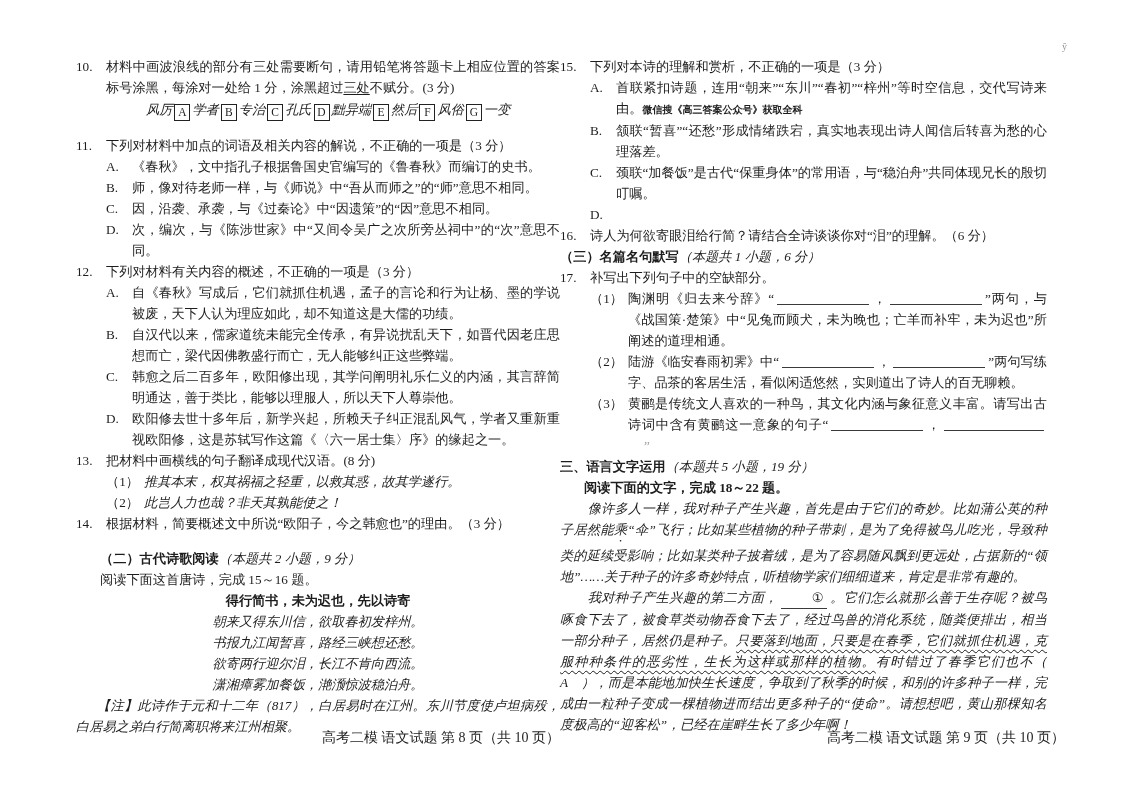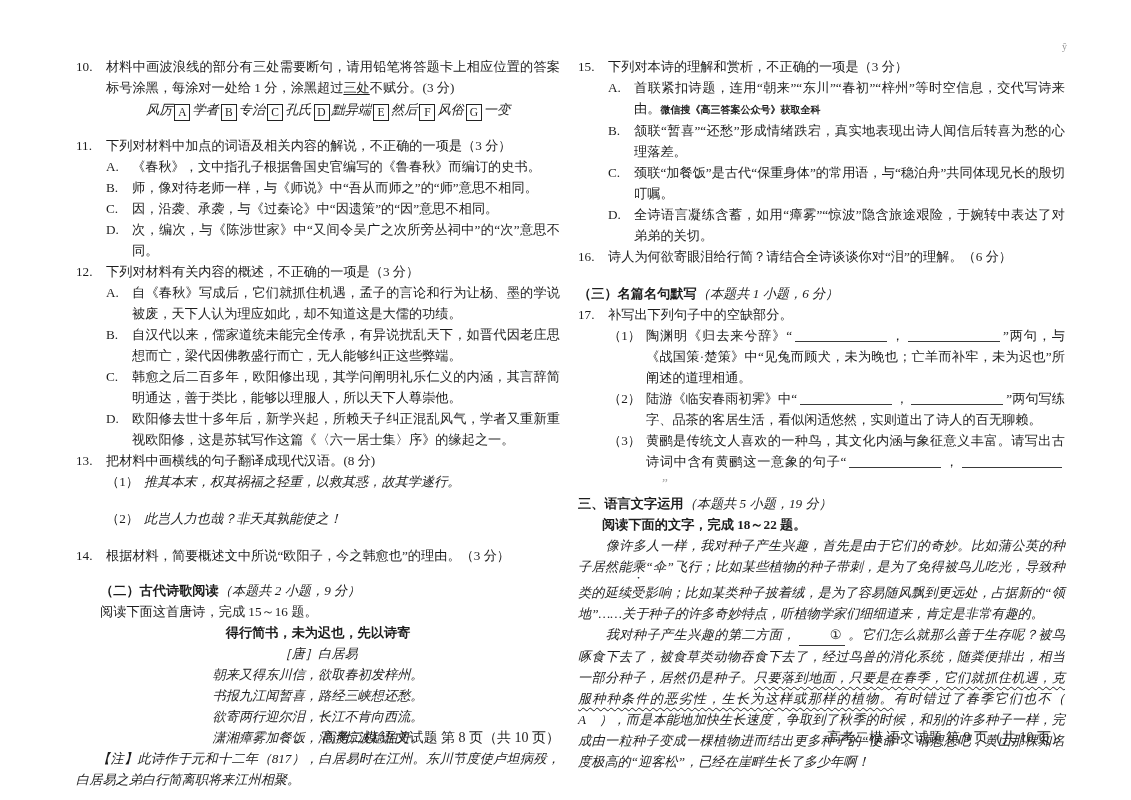--- a/index.html
+++ b/index.html
@@ -4,21 +4,21 @@
 <style>
   html,body{margin:0;padding:0;}
   body{
     width:1131px;height:800px;position:relative;background:#ffffff;
     font-family:"Liberation Serif","DejaVu Serif",serif;
     color:#1d1d1d;font-size:13.2px;line-height:21px;
     -webkit-font-smoothing:antialiased;
   }
   .col{position:absolute;top:56px;}
   .col-left{left:76px;width:484px;}
-  .col-right{left:578px;width:487px;}
+  .col-right{left:560px;width:487px;}
   .q{display:flex;}
   .qnum{width:30px;flex:none;}
   .qbody{flex:1;text-align:justify;}
   .opt{display:flex;padding-left:30px;}
   .optlabel{width:26px;flex:none;}
   .optbody{flex:1;text-align:justify;}
   .sub{display:flex;padding-left:30px;}
   .sublabel{width:38px;flex:none;}
   .subbody{flex:1;text-align:justify;}
   .kai{font-style:italic;}
@@ -29,21 +29,21 @@
   .lbox{display:inline-block;width:14px;height:15px;line-height:15px;border:1.4px solid #222;
         text-align:center;font-size:11.5px;margin:0 2px;vertical-align:-2px;font-style:normal;}
   .u{text-decoration:underline;text-underline-offset:2px;}
   .blank{display:inline-block;width:92px;border-bottom:1.2px solid #3a3a3a;height:13px;vertical-align:-2px;margin:0 3px;}
   .blank-w{width:100px;}
   .blank-circ{display:inline-block;min-width:46px;border-bottom:1.2px solid #3a3a3a;text-align:center;margin:0 3px;font-style:normal;}
   .wavy{text-decoration-line:underline;text-decoration-style:wavy;text-decoration-thickness:1px;text-underline-offset:4px;}
   .ad{font-family:"Liberation Sans","DejaVu Sans",sans-serif;font-weight:bold;font-size:10px;}
   .emdot{text-emphasis:filled dot #222;-webkit-text-emphasis:filled dot #222;
          text-emphasis-position:under right;-webkit-text-emphasis-position:under;}
-  .faint{opacity:.45;margin-left:16px;} .gap14{margin-top:14px;} .gap16{margin-top:16px;}
+  .faint{opacity:.45;margin-left:16px;} .gap14{margin-top:14px;} .gap16{}
   .para{text-align:justify;text-indent:2.1em;}
   .note{text-align:justify;text-indent:1.6em;}
   .footer{position:absolute;top:727px;text-align:right;font-size:14px;}
   .footer-left{left:76px;width:484px;}
   .footer-right{left:578px;width:487px;}
   .corner{position:absolute;left:1062px;top:36px;font-size:10px;opacity:.5;}
 </style>
 </head>
 <body>
 
@@ -117,21 +117,20 @@
 
   <div class="q gap16">
     <span class="qnum">14.</span>
     <div class="qbody">根据材料，简要概述文中所说“欧阳子，今之韩愈也”的理由。（3 分）</div>
   </div>
 
   <div class="indent24 gap14"><span class="bold">（二）古代诗歌阅读</span><span class="kai">（本题共 2 小题，9 分）</span></div>
   <div class="indent24">阅读下面这首唐诗，完成 15～16 题。</div>
 
   <div class="center bold">得行简书，未为迟也，先以诗寄</div>
-  <div class="center kai">［唐］白居易</div>
   <div class="center kai">朝来又得东川信，欲取春初发梓州。</div>
   <div class="center kai">书报九江闻暂喜，路经三峡想还愁。</div>
   <div class="center kai">欲寄两行迎尔泪，长江不肯向西流。</div>
   <div class="center kai">潇湘瘴雾加餐饭，滟滪惊波稳泊舟。</div>
 
   <div class="note kai">【注】此诗作于元和十二年（817），白居易时在江州。东川节度使卢坦病殁，白居易之弟白行简离职将来江州相聚。</div>
 </div>
 
 <div class="footer footer-left">高考二模 语文试题 第 8 页（共 10 页）</div>
 
@@ -148,21 +147,20 @@
   <div class="opt">
       <span class="optlabel">B.</span>
       <div class="optbody">颔联“暂喜”“还愁”形成情绪跌宕，真实地表现出诗人闻信后转喜为愁的心理落差。</div>
     </div>
   <div class="opt">
       <span class="optlabel">C.</span>
       <div class="optbody">颈联“加餐饭”是古代“保重身体”的常用语，与“稳泊舟”共同体现兄长的殷切叮嘱。</div>
     </div>
   <div class="opt">
       <span class="optlabel">D.</span>
-      <div class="optbody">全诗语言凝练含蓄，如用“瘴雾”“惊波”隐含旅途艰险，于婉转中表达了对弟弟的关切。</div>
     </div>
 
   <div class="q">
     <span class="qnum">16.</span>
     <div class="qbody">诗人为何欲寄眼泪给行简？请结合全诗谈谈你对“泪”的理解。（6 分）</div>
   </div>
 
   <div class="gap16"><span class="bold">（三）名篇名句默写</span><span class="kai">（本题共 1 小题，6 分）</span></div>
 
   <div class="q">

